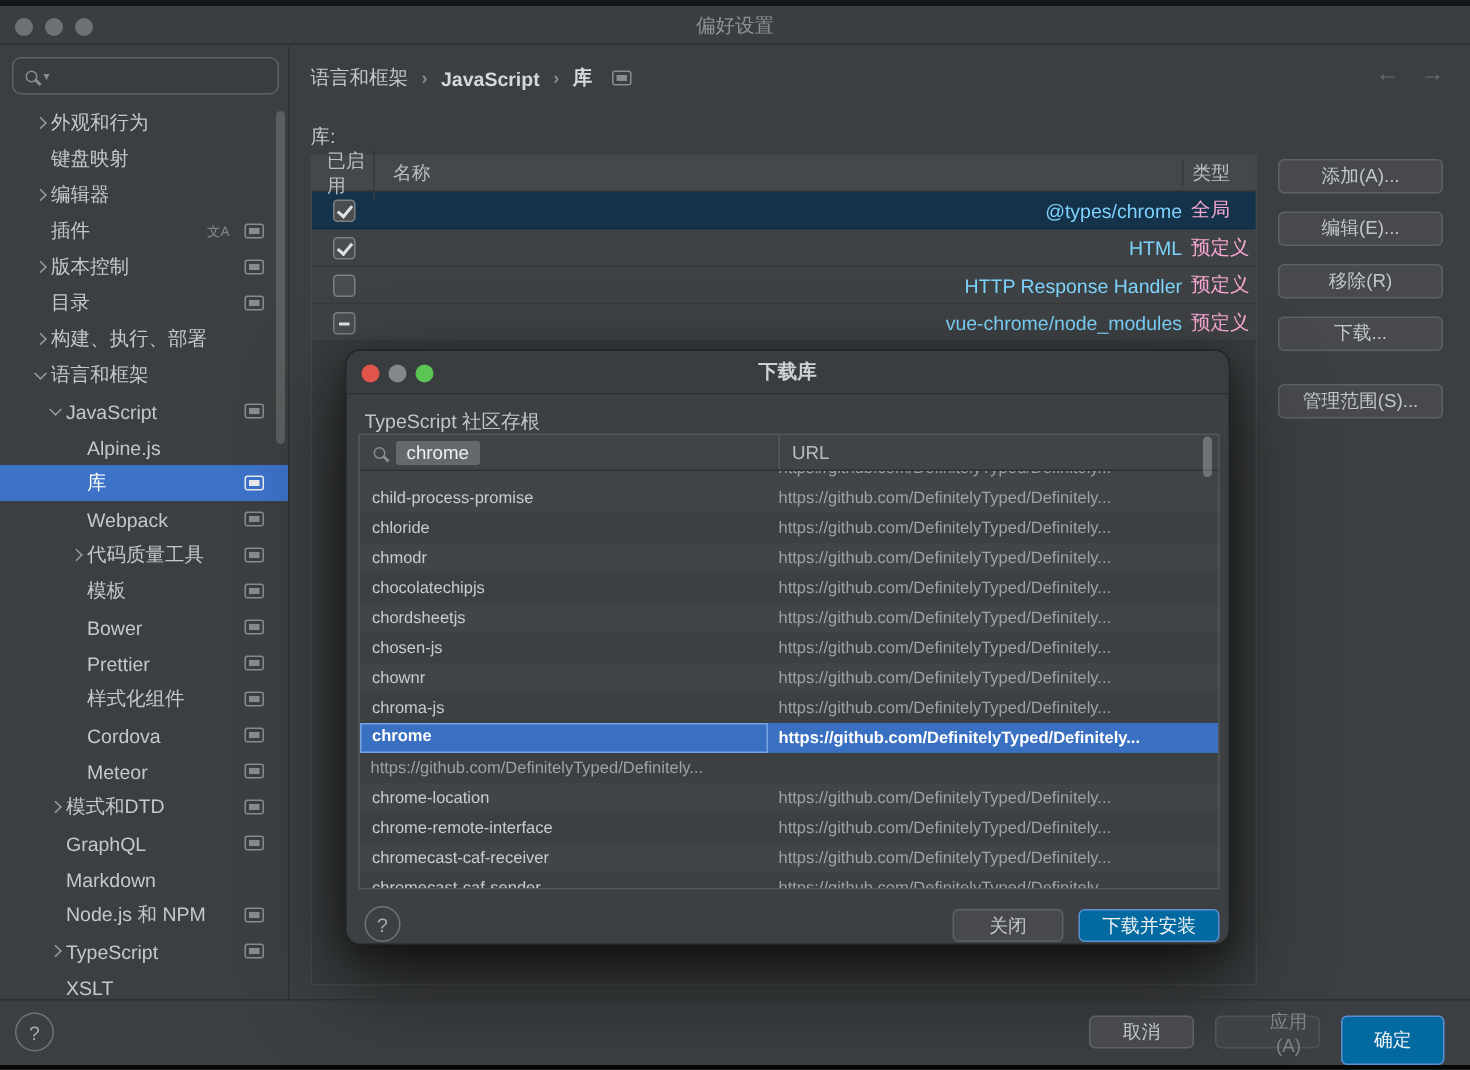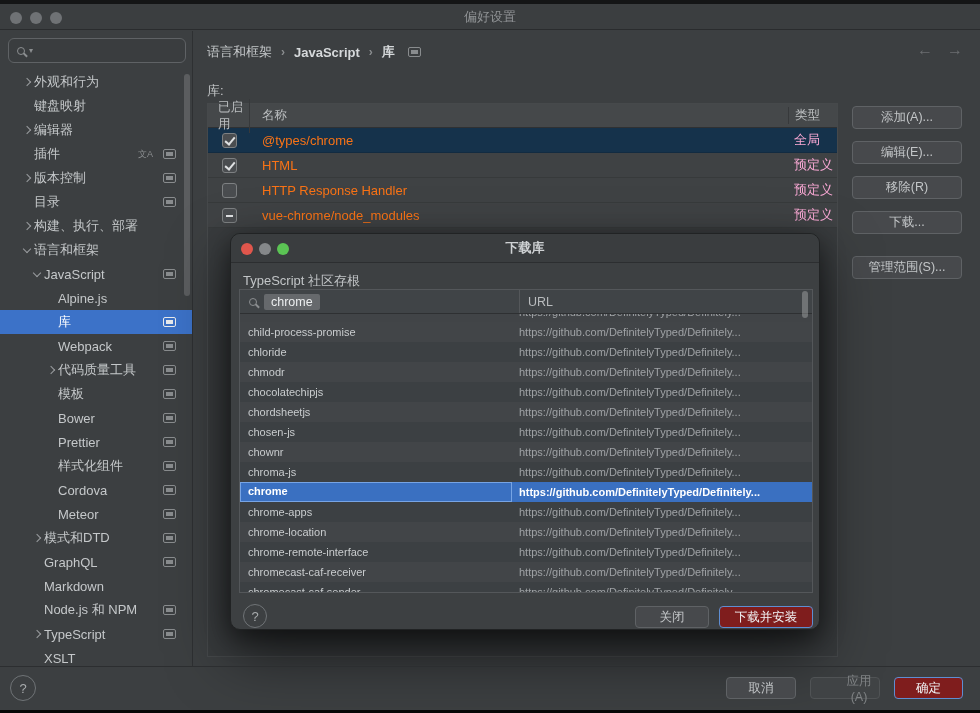--- a/index.html
+++ b/index.html
@@ -46,40 +46,40 @@
   
   #lib-label { position:absolute; top:82px; left:207px; color:#c3c6c8; }
   #lib-table { position:absolute; top:103px; left:207px; width:631px; height:554px; background:#393c3e; border:1px solid #46494b; }
   #lib-head { height:24px; background:#45484a; border-bottom:1px solid #2f3133; display:flex; align-items:center; color:#bcbfc1; font-size:12.5px; }
   .lh1 { width:42px; padding-left:10px; border-right:1px solid #37393b; }
   .lh2 { flex:1; padding-left:12px; }
   .lh3 { width:49px; border-left:1px solid #37393b; padding-left:6px; }
   .lrow { height:25px; display:flex; align-items:center; background:#3f4244; border-bottom:1px solid rgba(0,0,0,.12); }
   .lrow.sel { background:#15324b; }
   .lc1 { width:42px; display:flex; justify-content:center; }
-  .lc2 { flex:1; padding-left:12px; color:#f97316; }
+  .lc2 { flex:1; padding-left:12px; color:#7dd3fc;text-align:right; }
   .lc3 { width:49px; padding-left:6px; color:#f9a8d4; }
   .cb { width:15px; height:15px; border:1px solid #7d8082; border-radius:3px; background:#4a4d50; position:relative; }
   .cb.checked::after { content:""; position:absolute; left:4px; top:1px; width:4px; height:8px; border-right:2px solid #dfe1e3; border-bottom:2px solid #dfe1e3; transform:rotate(40deg); }
   .cb.mixed::after { content:""; position:absolute; left:3px; top:6px; right:3px; height:2px; background:#dfe1e3; }
 
   
   .btn { background:#47494c; border:1px solid #5f6265; border-radius:4px; color:#c3c6c8; text-align:center; font-size:12.5px; display:flex; align-items:center; justify-content:center; }
-  .btn.primary { background:#7f1d1d; border-color:#5e8ed2; color:#f0f3f5; }
+  .btn.primary { background:#0369a1; border-color:#5e8ed2; color:#f0f3f5; }
   .btn.disabled { color:#7f8284; border-color:#505355; background:#404345;padding-left:28px; }
   .side-btn { position:absolute; left:852px; width:110px; height:23px; }
   #btn-add{top:106px} #btn-edit{top:141px} #btn-remove{top:176px} #btn-download{top:211px} #btn-scopes{top:256px}
 
   
   #footer-divider { position:absolute; top:666px; left:0; width:980px; height:1px; background:#2c2e30; }
   .helpcircle { border:1.5px solid #6f7376; border-radius:50%; color:#a8abad; display:flex; align-items:center; justify-content:center; font-size:13px; }
   #main-help { position:absolute; top:675px; left:10px; width:26px; height:26px; }
   #btn-cancel { position:absolute; top:677px; left:726px; width:70px; height:22px; }
   #btn-apply  { position:absolute; top:677px; left:810px; width:70px; height:22px; }
-  #btn-ok     { position:absolute; top:677px; left:894px; width:69px; height:22px; }
+  #btn-ok     { position:absolute; top:677px; left:894px; width:69px; height:33px; }
 
   
   #modal { position:absolute; top:233px; left:230px; width:590px; height:397px; background:#3d4042; border:1px solid #212324; border-radius:10px; box-shadow:0 25px 60px rgba(0,0,0,.55), 0 8px 24px rgba(0,0,0,.45); }
   #modal-titlebar { position:relative; height:29px; background:#3a3d3f; border-bottom:1px solid #2c2e30; border-radius:10px 10px 0 0; }
   #modal-titlebar .traffic { top:9px; }
   #mt-red{ left:10px; background:#e0564c; } #mt-gray{ left:28px; background:#85888a; } #mt-green{ left:46px; background:#5bc454; }
   #modal-title { text-align:center; line-height:28px; color:#ced1d3; font-weight:bold; }
   #modal-subtitle { position:absolute; top:38px; left:12px; color:#c2c5c7; }
   #stub-table { position:absolute; top:55px; left:8px; width:574px; height:304px; border:1px solid #54575a; background:#3d4043; overflow:hidden; }
   #filter-row { height:24px; background:#404447; border-bottom:1px solid #2e3032; display:flex; align-items:center; }
@@ -384,21 +384,20 @@
         </div>
       <div class="mrow">
           <span class="mname">chroma-js</span>
           <span class="murl">https://github.com/DefinitelyTyped/Definitely...</span>
         </div>
       <div class="mrow sel">
           <span class="mname">chrome</span>
           <span class="murl">https://github.com/DefinitelyTyped/Definitely...</span>
         </div>
       <div class="mrow">
-          <span class="mname">chrome-apps</span>
           <span class="murl">https://github.com/DefinitelyTyped/Definitely...</span>
         </div>
       <div class="mrow">
           <span class="mname">chrome-location</span>
           <span class="murl">https://github.com/DefinitelyTyped/Definitely...</span>
         </div>
       <div class="mrow">
           <span class="mname">chrome-remote-interface</span>
           <span class="murl">https://github.com/DefinitelyTyped/Definitely...</span>
         </div>

